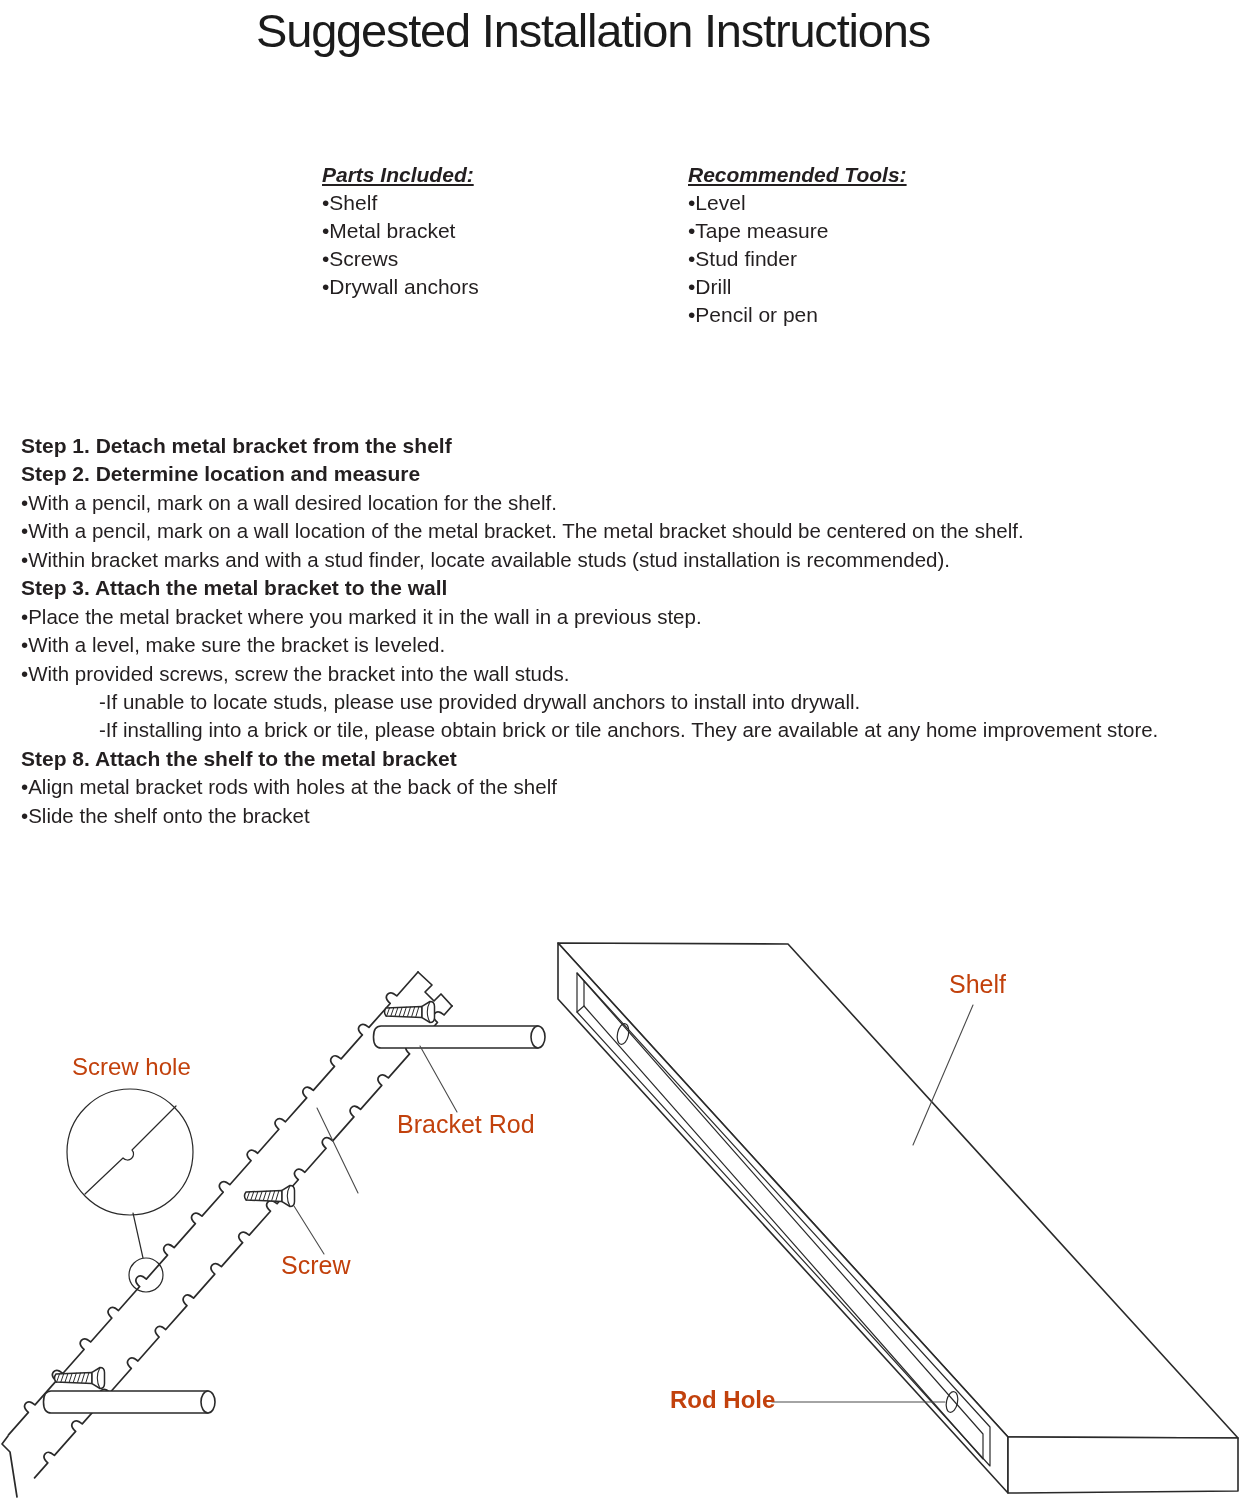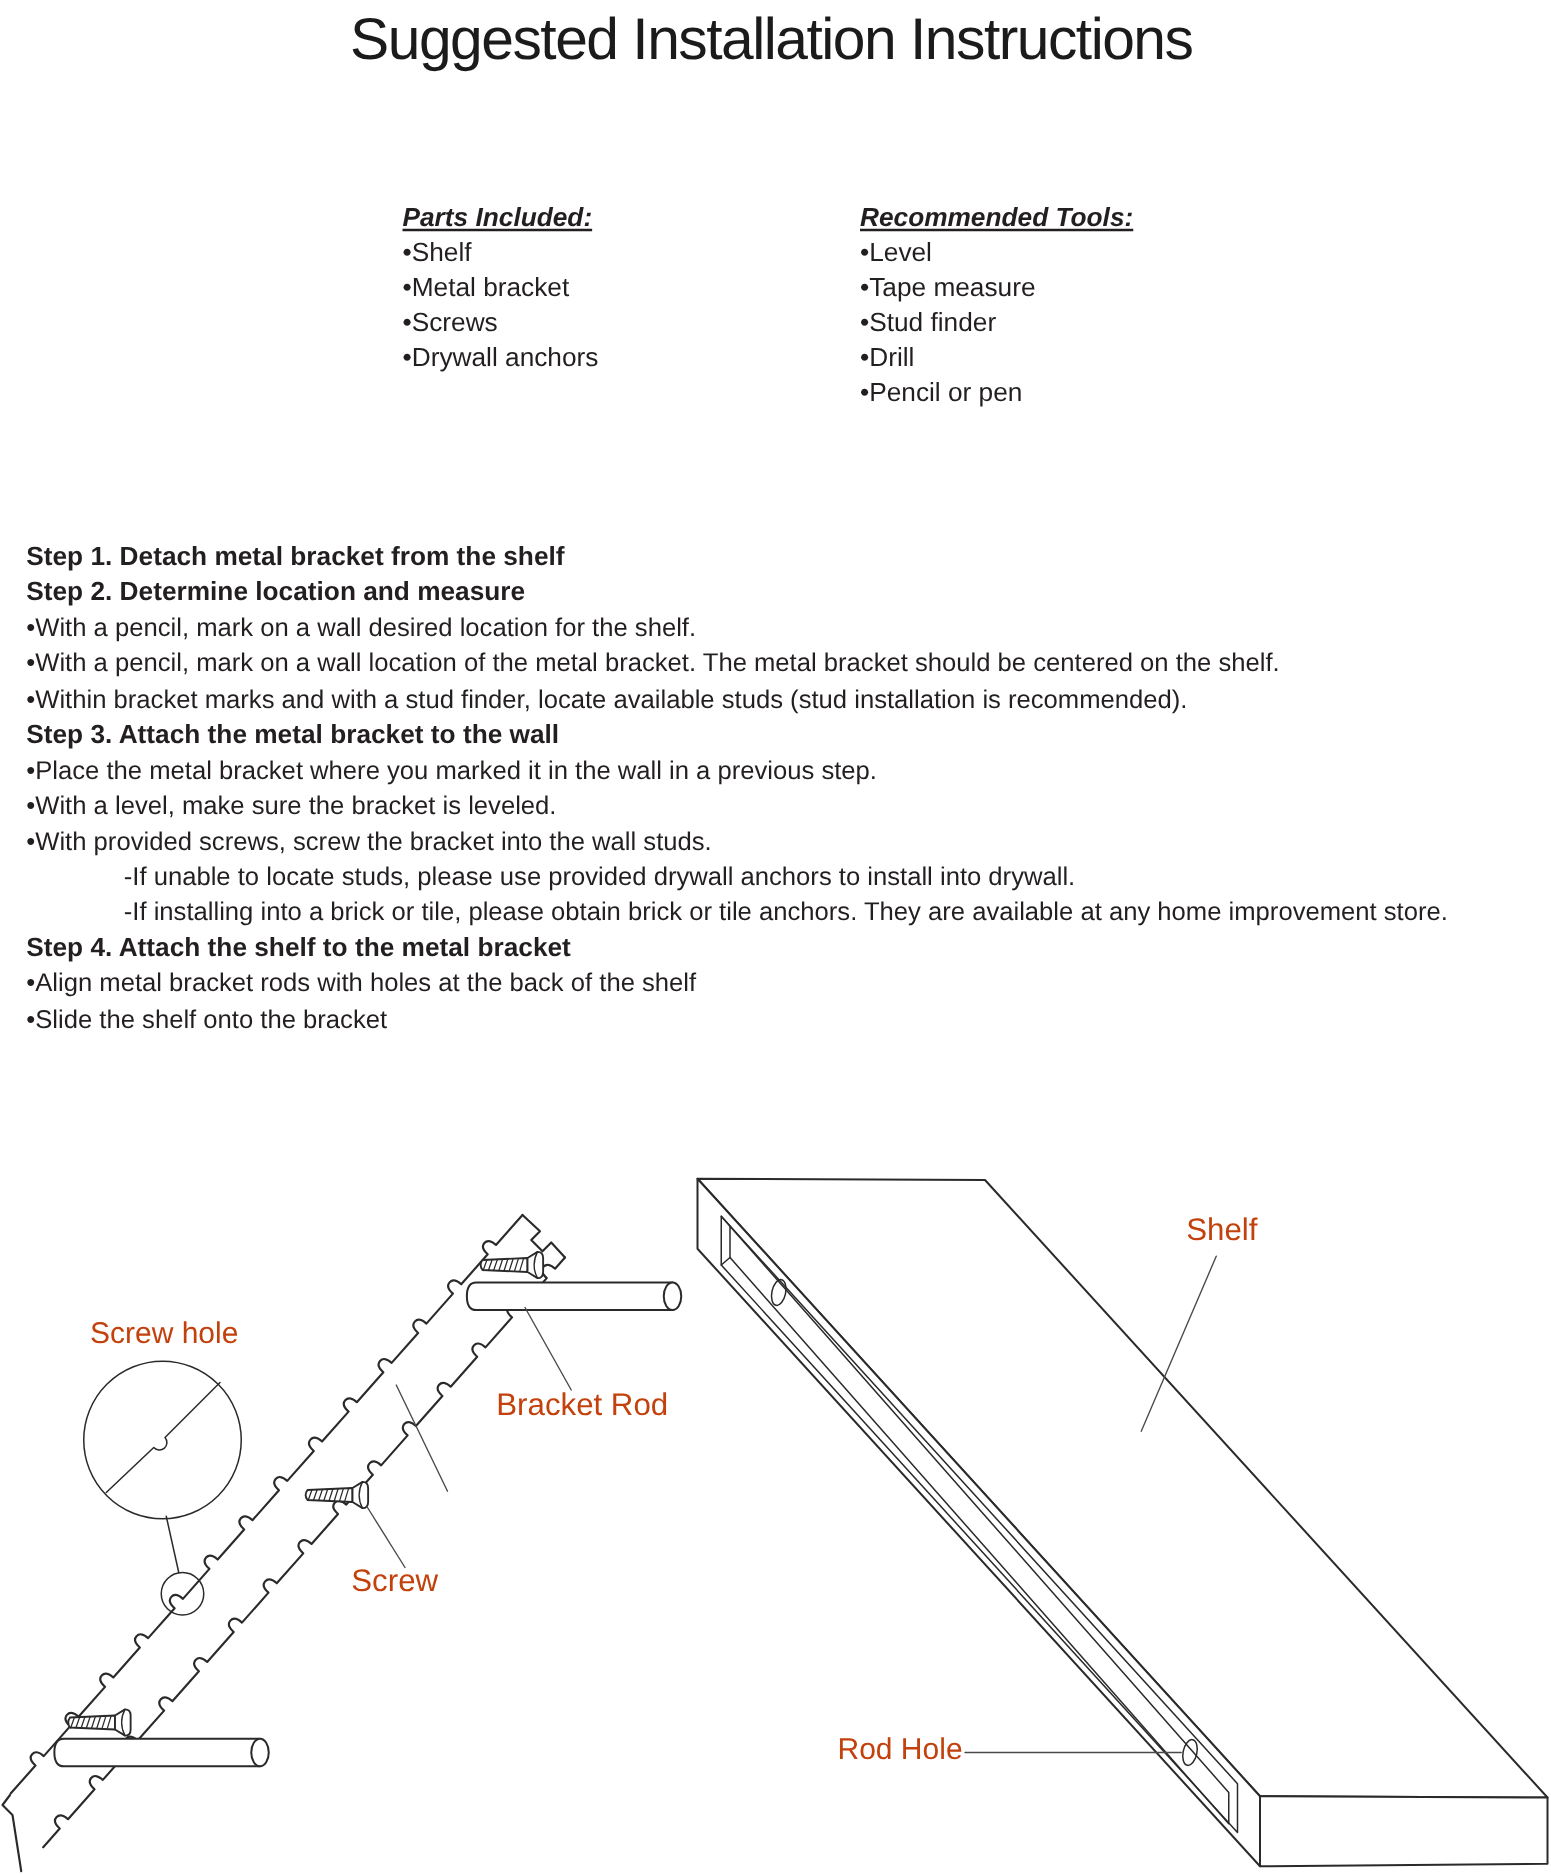--- a/index.html
+++ b/index.html
@@ -1,34 +1,34 @@
 <!DOCTYPE html>
 <html><head>
 <meta charset="utf-8">
 <style>
   html,body{margin:0;padding:0;background:#fff;}
   body{width:1241px;height:1500px;position:relative;overflow:hidden;
        font-family:"Liberation Sans",sans-serif;color:#231f20;}
   .page{position:absolute;inset:0;background:#fff;}
-  .title{position:absolute;top:3px;left:617px;transform:translateX(-50%);
+  .title{position:absolute;top:3px;left:593px;transform:translateX(-50%);
          font-size:47px;letter-spacing:-1.2px;white-space:nowrap;color:#1b1b1b;}
   .col{position:absolute;top:161px;font-size:21px;line-height:28px;white-space:nowrap;}
   .col-heading{font-weight:bold;font-style:italic;text-decoration:underline;}
   #parts-col{left:322px;}
   #tools-col{left:688px;}
   .steps{position:absolute;left:21px;top:432px;font-size:20.5px;line-height:28.45px;white-space:nowrap;}
   .step-line{height:28.45px;}
   .line-bold{font-weight:bold;font-size:21px;}
   .line-indent{padding-left:78px;}
   .diagram-label{position:absolute;font-size:25px;color:#c2410c;white-space:nowrap;}
   #lbl-screw-hole{left:72px;top:1053px;font-size:24px;}
   #lbl-bracket-rod{left:397px;top:1110px;}
   #lbl-screw{left:281px;top:1251px;}
   #lbl-shelf{left:949px;top:970px;}
-  #lbl-rod-hole{left:670px;top:1386px;font-size:24px;}
+  #lbl-rod-hole{left:670px;top:1386px;font-size:24px;font-weight:bold;}
   svg{position:absolute;left:0;top:0;}
 </style>
 </head>
 <body>
 
 <div class="page">
 
   <div class="title">Suggested Installation Instructions</div>
 
   <div class="col" id="parts-col">
@@ -53,21 +53,21 @@
       <div class="step-line line-bold">Step 2. Determine location and measure</div>
       <div class="step-line line-plain">•With a pencil, mark on a wall desired location for the shelf.</div>
       <div class="step-line line-plain">•With a pencil, mark on a wall location of the metal bracket. The metal bracket should be centered on the shelf.</div>
       <div class="step-line line-plain">•Within bracket marks and with a stud finder, locate available studs (stud installation is recommended).</div>
       <div class="step-line line-bold">Step 3. Attach the metal bracket to the wall</div>
       <div class="step-line line-plain">•Place the metal bracket where you marked it in the wall in a previous step.</div>
       <div class="step-line line-plain">•With a level, make sure the bracket is leveled.</div>
       <div class="step-line line-plain">•With provided screws, screw the bracket into the wall studs.</div>
       <div class="step-line line-indent">-If unable to locate studs, please use provided drywall anchors to install into drywall.</div>
       <div class="step-line line-indent">-If installing into a brick or tile, please obtain brick or tile anchors. They are available at any home improvement store.</div>
-      <div class="step-line line-bold">Step 4. Attach the shelf to the metal bracket</div>
+      <div class="step-line line-bold">Step 8. Attach the shelf to the metal bracket</div>
       <div class="step-line line-plain">•Align metal bracket rods with holes at the back of the shelf</div>
       <div class="step-line line-plain">•Slide the shelf onto the bracket</div>
   </div>
 
   <svg width="1241" height="1500" viewBox="0 0 1241 1500" fill="none" stroke="#2a2a2a" stroke-width="1.7" stroke-linejoin="round" stroke-linecap="round">
     <defs>
       <g id="screwg">
         <path d="M-26,-4 Q-29,0 -26,4 L10,5.6 L10,-5.6 Z" fill="#fff" stroke-width="1.5"></path>
         <path d="M-22.5,-4 l-3,8.4 M-18.3,-4.2 l-3,8.6 M-14.1,-4.4 l-3,8.8 M-9.9,-4.6 l-3,9 M-5.7,-4.8 l-3,9.2 M-1.5,-5 l-3,9.4 M2.7,-5.1 l-3,9.6 M6.9,-5.3 l-3,9.8" stroke-width="1"></path>
         <path d="M10,-5.6 L18,-10.5 Q22.5,-10.5 22.5,-5.5 L22.5,5.5 Q22.5,10.5 18,10.5 L10,5.6 Z" fill="#fff" stroke-width="1.5"></path>

